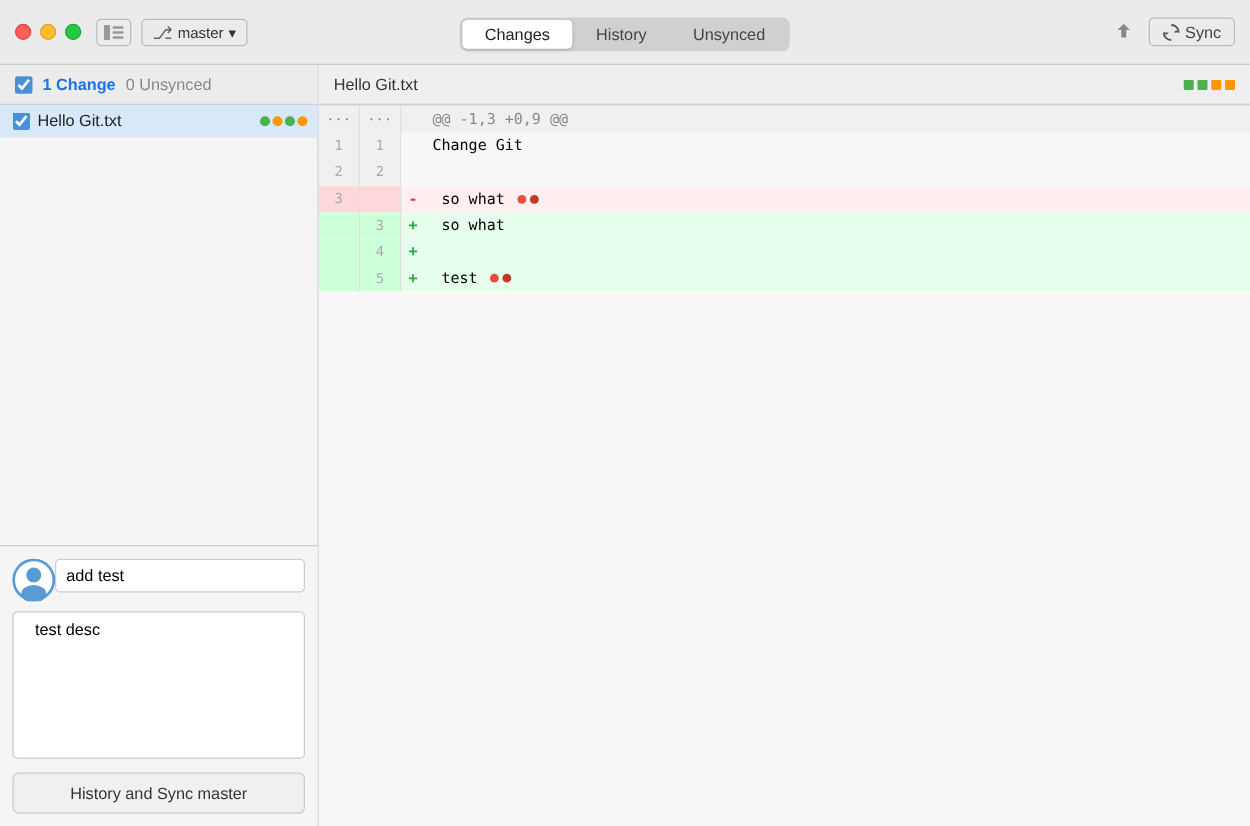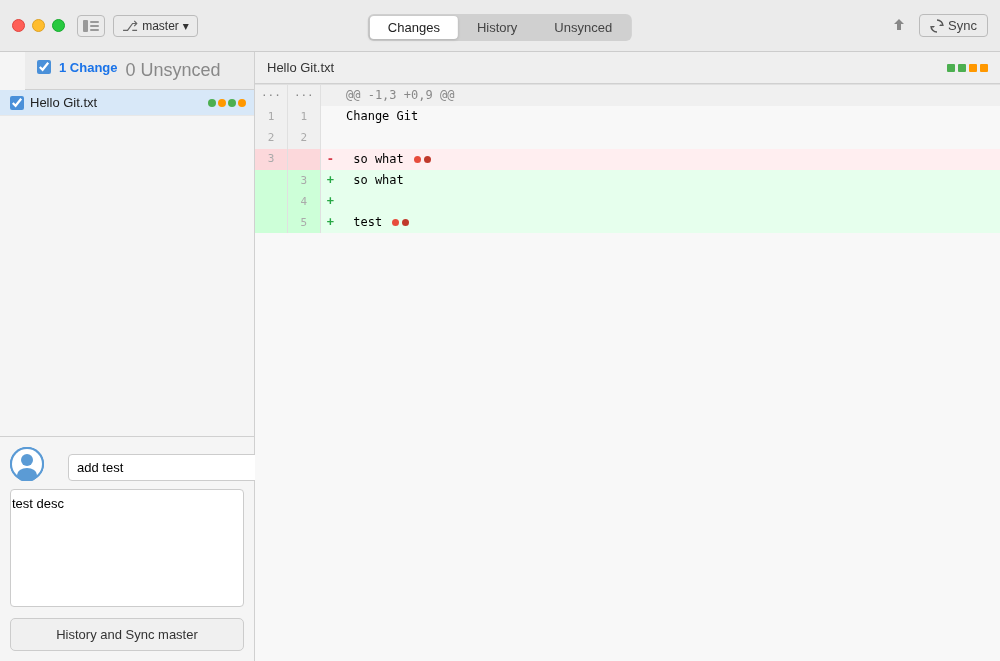--- a/index.html
+++ b/index.html
@@ -134,37 +134,37 @@
       min-width: 255px;
       background: #f5f5f5;
       border-right: 1px solid #d0d0d0;
       display: flex;
       flex-direction: column;
     }
     .sidebar-header {
       padding: 8px 12px;
       border-bottom: 1px solid #d0d0d0;
       display: flex;
+      align-items: center;
       gap: 8px;
       background: #ececec;
-      margin-left: 25px;
     }
     .sidebar-header-checkbox {
       width: 14px;
       height: 14px;
       accent-color: #4a90d9;
     }
     .changes-count {
       color: #1a73e8;
       font-weight: 600;
       font-size: 13px;
     }
     .unsynced-count {
       color: #888;
-      font-size: 18px;
+      font-size: 13px;
     }
 
     .file-list {
       flex: 1;
       overflow-y: auto;
     }
     .file-item {
       display: flex;
       align-items: center;
       padding: 5px 8px 5px 10px;
@@ -197,22 +197,22 @@
     .dot-orange { background: #FF9800; }
 
     
     .commit-area {
       border-top: 1px solid #d0d0d0;
       padding: 10px;
       background: #f5f5f5;
     }
     .commit-header {
       display: flex;
-      align-items: flex-end;
-      gap: 24px;
+      align-items: flex-start;
+      gap: 0;
       margin-bottom: 8px;
     }
     .avatar {
       width: 34px;
       height: 34px;
       border-radius: 50%;
       background: #4a90d9;
       display: flex;
       align-items: center;
       justify-content: center;
@@ -226,21 +226,21 @@
       padding: 5px 8px;
       font-size: 13px;
       font-family: inherit;
       background: white;
       outline: none;
     }
     .commit-desc-input {
       width: 100%;
       border: 1px solid #ccc;
       border-radius: 4px;
-      padding: 6px 1px;
+      padding: 6px 17px;
       font-size: 13px;
       font-family: inherit;
       background: white;
       resize: none;
       outline: none;
       height: 118px;
       margin-bottom: 8px;
     }
     .commit-sync-btn {
       width: 100%;

